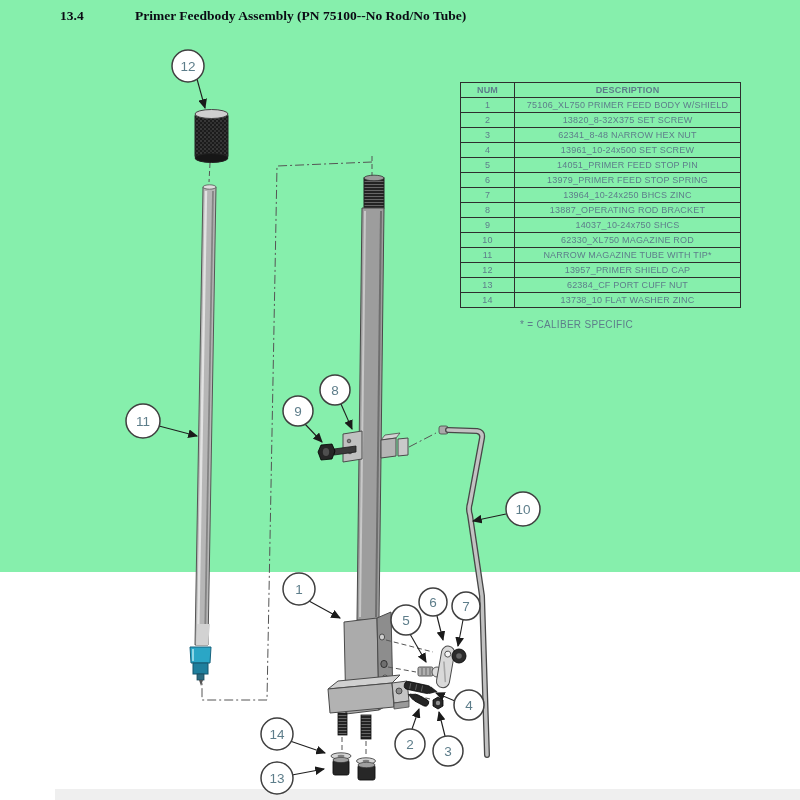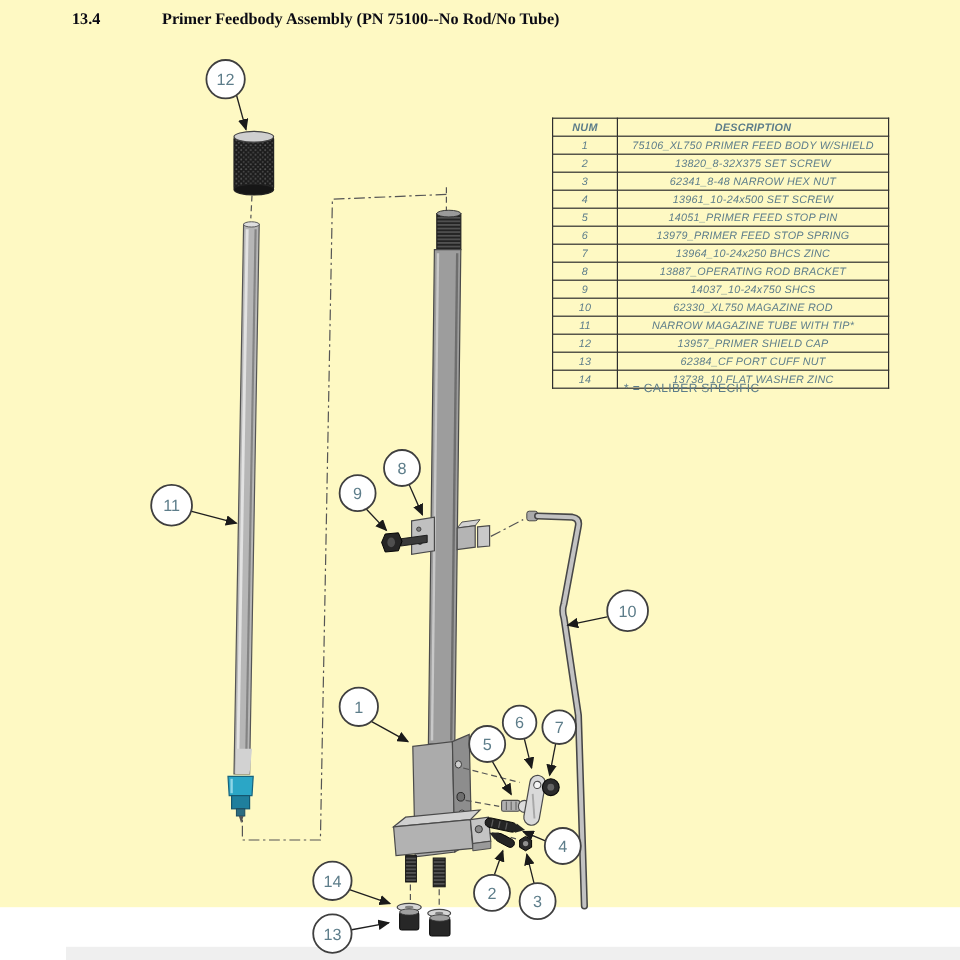--- a/index.html
+++ b/index.html
@@ -1,26 +1,26 @@
 <!DOCTYPE html>
 <html><head>
 <meta charset="utf-8">
 <style>
   html,body{margin:0;padding:0;background:#ffffff;width:800px;height:800px;overflow:hidden;
     font-family:"Liberation Sans",sans-serif;}
-  .page{position:relative;width:800px;height:756px;background:#fef9c3;}
+  .page{position:relative;width:800px;height:572px;background:#86efac;}
 
   
   .hdr{position:absolute;top:8px;left:0;width:100%;color:#0b0b14;
     font-family:"Liberation Serif",serif;font-weight:700;font-size:13.5px;}
   .hdr .sec{position:absolute;left:60px;top:0;}
   .hdr .ttl{position:absolute;left:135px;top:0;}
 
   
-  .tbl-wrap{position:absolute;left:460px;top:98px;font-style:italic;}
+  .tbl-wrap{position:absolute;left:460px;top:82px;}
   table.parts{border-collapse:collapse;table-layout:fixed;width:280px;}
   table.parts th,table.parts td{
     border:1px solid #2e2e2e;color:#5d7d8a;font-size:9px;line-height:13px;
     text-align:center;padding:0 2px;height:14px;white-space:nowrap;overflow:hidden;
     font-family:"Liberation Sans",sans-serif;letter-spacing:.2px;}
   table.parts th{font-weight:700;}
   col.c-num{width:54px;} col.c-desc{width:226px;}
 
   .footnote{position:absolute;left:520px;top:319px;color:#5d7d8a;font-size:10px;letter-spacing:.3px;}
 

